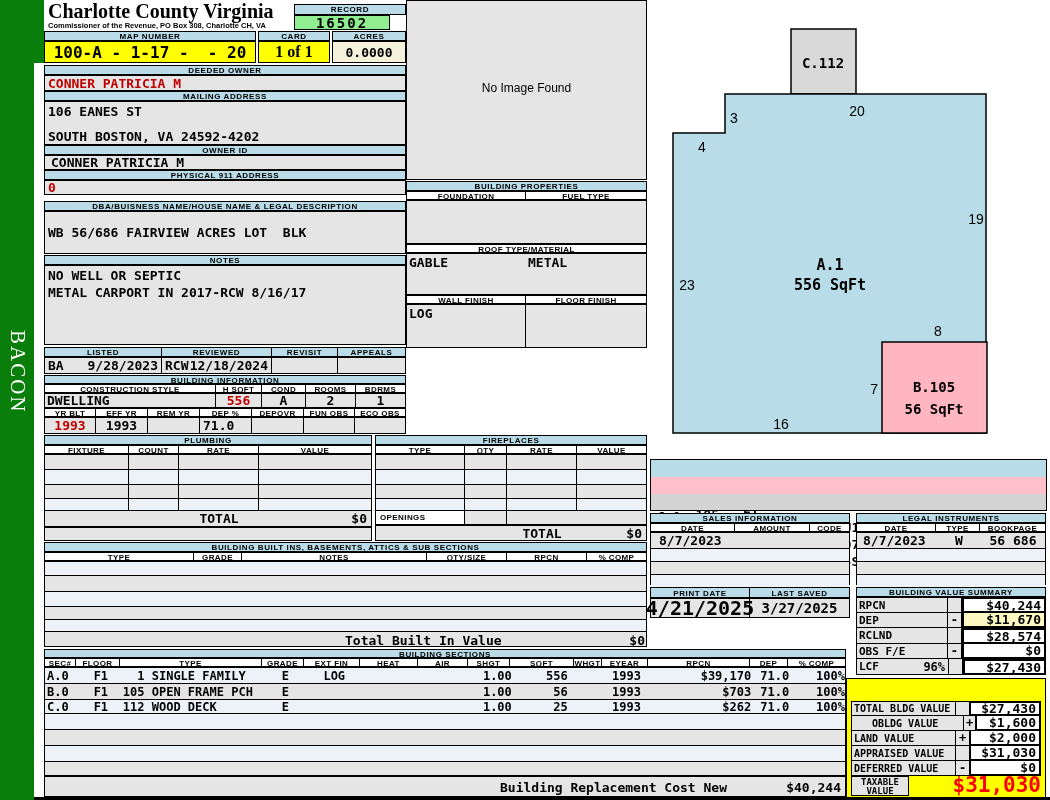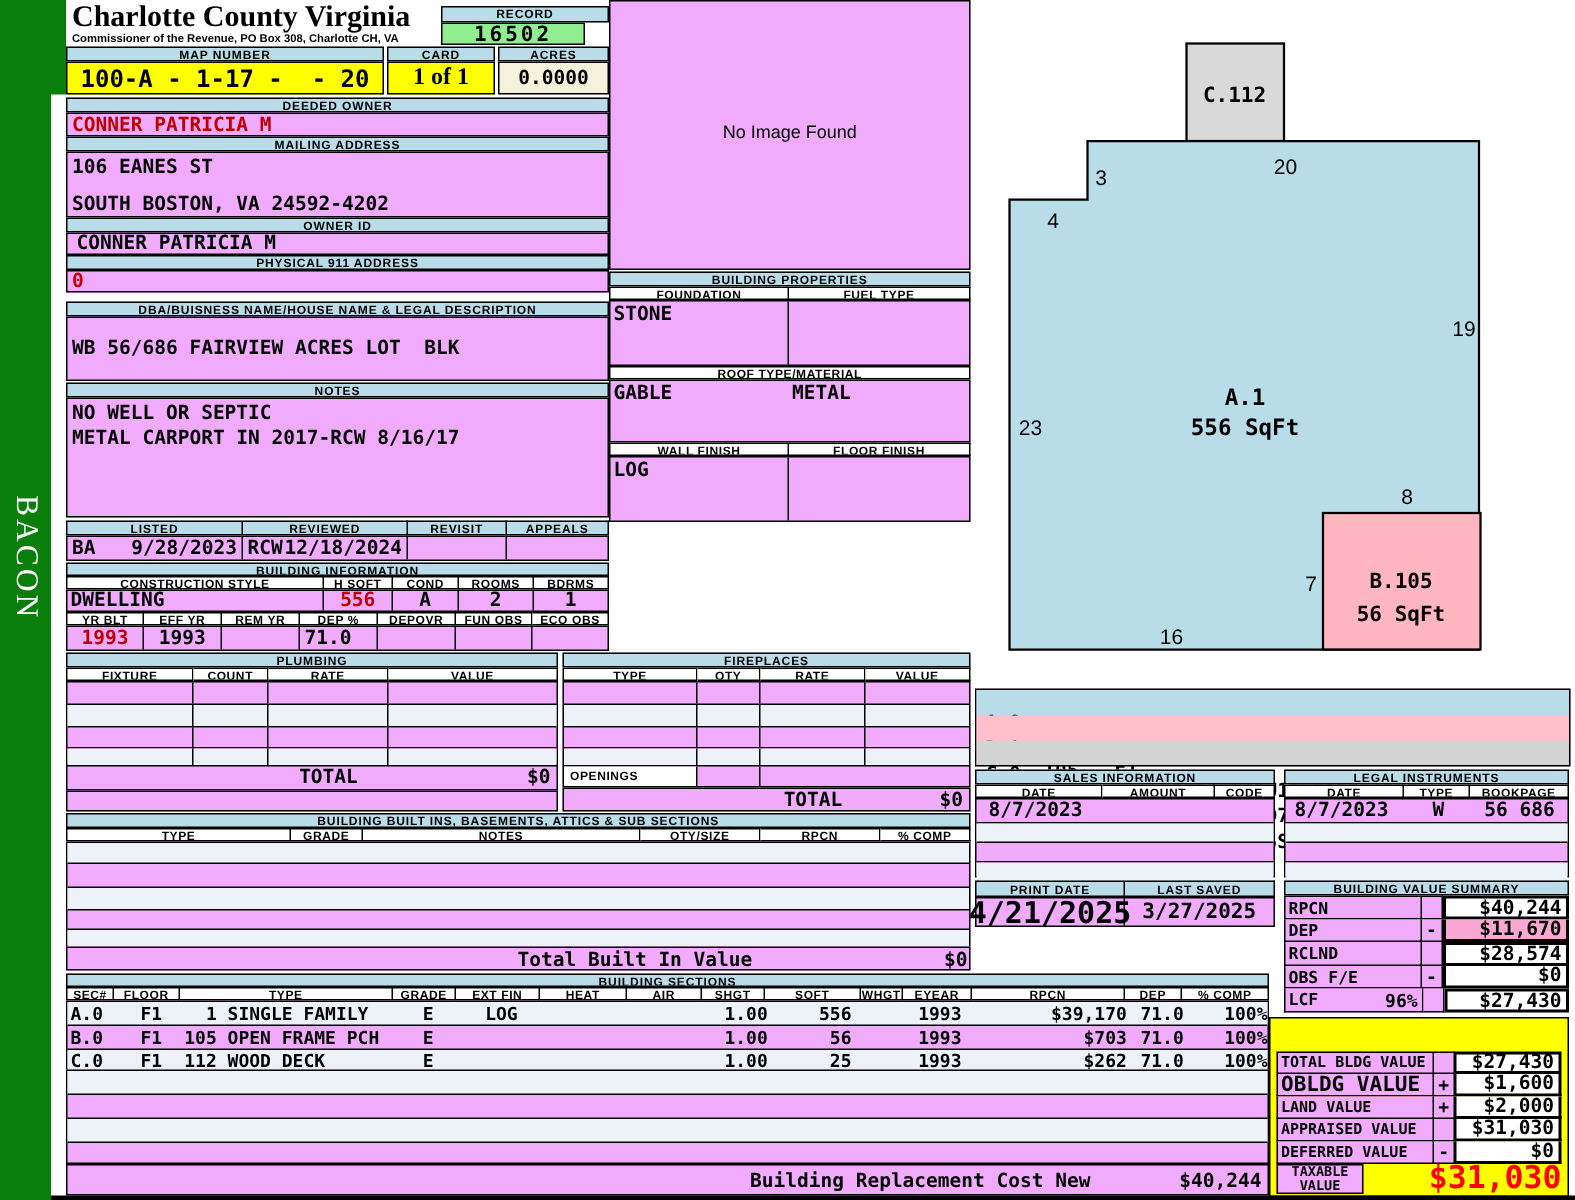--- a/index.html
+++ b/index.html
@@ -1,19 +1,19 @@
 <!DOCTYPE html>
 <html><head>
 <meta charset="utf-8">
 <style>
   html,body{margin:0;padding:0}
   body{width:1050px;height:800px;position:relative;background:#fff;
        font-family:"Liberation Sans",sans-serif;overflow:hidden}
   .abs{position:absolute;box-sizing:border-box}
-  .b{border:1px solid #000;background:#f0abfc}
+  .b{border:1px solid #000;background:#e5e5e5}
   .hdr{background:#B9DCE8;border:1px solid #000;font:bold 8px "Liberation Sans",sans-serif;
        text-align:center;letter-spacing:.6px;color:#000;line-height:9px;overflow:hidden}
   .ch{background:#fff;font:bold 8px "Liberation Sans",sans-serif;text-align:center;
       letter-spacing:.4px;line-height:9px;overflow:hidden}
   .d{font-family:"DejaVu Sans Mono","Liberation Mono",monospace;font-weight:600;
      font-size:12px;white-space:pre;color:#000}
   .d13{font-family:"DejaVu Sans Mono","Liberation Mono",monospace;font-weight:600;
      font-size:13px;white-space:pre;color:#000}
   .red{color:#C00000}
   .row{display:flex}
@@ -132,21 +132,20 @@
 <div class="abs b" style="left:406px;top:0;width:241px;height:180px">
   <div class="abs" style="left:0;top:80px;width:100%;text-align:center;font:12px 'Liberation Sans',sans-serif">No Image Found</div>
 </div>
 
 <div class="abs hdr" style="left:406px;top:181px;width:241px;height:10px">BUILDING PROPERTIES</div>
 <div class="abs row" style="left:406px;top:191px;width:241px;height:9px">
   <div class="ch" style="width:120px;border:1px solid #000">FOUNDATION</div>
   <div class="ch" style="width:121px;border:1px solid #000;border-left:none">FUEL TYPE</div>
 </div>
 <div class="abs row b" style="left:406px;top:200px;width:241px;height:44px">
-  <div class="d13" style="width:119px;padding:1px 0 0 2px">STONE</div>
   <div class="d13" style="width:120px"></div>
 </div>
 <div class="abs ch" style="left:406px;top:244px;width:241px;height:9px;border:1px solid #000">ROOF TYPE/MATERIAL</div>
 <div class="abs b" style="left:406px;top:253px;width:241px;height:42px">
   <span class="d13 abs" style="left:2px;top:1px">GABLE</span>
   <span class="d13 abs" style="left:121px;top:1px">METAL</span>
 </div>
 <div class="abs row" style="left:406px;top:295px;width:241px;height:9px">
   <div class="ch" style="width:120px;border:1px solid #000">WALL FINISH</div>
   <div class="ch" style="width:121px;border:1px solid #000;border-left:none">FLOOR FINISH</div>
@@ -429,21 +428,21 @@
 <div class="abs hdr" style="left:856px;top:587px;width:190px;height:10px">BUILDING VALUE SUMMARY</div>
 <div class="abs" style="left:856px;top:597px;width:190px;height:78px">
   <div style="display:flex;height:16px">
     <div class="b d vcenter" style="width:90px;font-size:11px;padding-left:2px;border-width:1px"><span>RPCN</span></div>
     <div class="b d vcenter hcenter" style="width:14px;border-left:none"></div>
     <div class="d13 vcenter" style="width:86px;justify-content:flex-end;padding-right:3px;border:2px solid #000;background:#fff;box-sizing:border-box">$40,244</div>
   </div>
   <div style="display:flex;height:15px">
     <div class="b d vcenter" style="width:90px;font-size:11px;padding-left:2px;border-top:none"><span>DEP</span></div>
     <div class="b d vcenter hcenter" style="width:14px;border-left:none;border-top:none">-</div>
-    <div class="d13 vcenter" style="width:86px;justify-content:flex-end;padding-right:3px;border:2px solid #000;border-top:none;background:#f9a8d4;box-sizing:border-box">$11,670</div>
+    <div class="d13 vcenter" style="width:86px;justify-content:flex-end;padding-right:3px;border:2px solid #000;border-top:none;background:#fef9c3;box-sizing:border-box">$11,670</div>
   </div>
   <div style="display:flex;height:16px">
     <div class="b d vcenter" style="width:90px;font-size:11px;padding-left:2px;border-top:none"><span>RCLND</span></div>
     <div class="b d vcenter hcenter" style="width:14px;border-left:none;border-top:none"></div>
     <div class="d13 vcenter" style="width:86px;justify-content:flex-end;padding-right:3px;border:2px solid #000;background:#fff;box-sizing:border-box">$28,574</div>
   </div>
   <div style="display:flex;height:15px">
     <div class="b d vcenter" style="width:90px;font-size:11px;padding-left:2px;border-top:none"><span>OBS F/E</span></div>
     <div class="b d vcenter hcenter" style="width:14px;border-left:none;border-top:none">-</div>
     <div class="d13 vcenter" style="width:86px;justify-content:flex-end;padding-right:3px;border:2px solid #000;border-top:none;background:#fff;box-sizing:border-box">$0</div>
@@ -458,21 +457,21 @@
 </div>
 
 <div class="abs yellow" style="left:846px;top:678px;width:200px;height:120px;border:1px solid #000">
   <div class="abs" style="left:4px;top:22px;width:190px">
     <div style="display:flex;height:15px">
       <div class="b d vcenter" style="width:104px;font-size:10px;padding-left:2px;font-weight:700"><span>TOTAL BLDG VALUE</span></div>
       <div class="b d vcenter hcenter" style="width:13px;border-left:none"></div>
       <div class="d13 vcenter" style="width:73px;justify-content:flex-end;padding-right:3px;border:2px solid #000;border-left:1px solid #000;background:#fff;box-sizing:border-box">$27,430</div>
     </div>
     <div style="display:flex;height:15px">
-      <div class="b d vcenter" style="width:104px;font-size:14px;padding-left:2px;font-weight:700;border-top:none"><span>OBLDG VALUE</span></div>
+      <div class="b d vcenter" style="width:104px;font-size:10px;padding-left:20px;font-weight:700;border-top:none"><span>OBLDG VALUE</span></div>
       <div class="b d vcenter hcenter" style="width:13px;border-left:none;border-top:none">+</div>
       <div class="d13 vcenter" style="width:73px;justify-content:flex-end;padding-right:3px;border:2px solid #000;border-top:none;border-left:1px solid #000;background:#fff;box-sizing:border-box">$1,600</div>
     </div>
     <div style="display:flex;height:15px">
       <div class="b d vcenter" style="width:104px;font-size:10px;padding-left:2px;font-weight:700;border-top:none"><span>LAND VALUE</span></div>
       <div class="b d vcenter hcenter" style="width:13px;border-left:none;border-top:none">+</div>
       <div class="d13 vcenter" style="width:73px;justify-content:flex-end;padding-right:3px;border:2px solid #000;border-top:none;border-left:1px solid #000;background:#fff;box-sizing:border-box">$2,000</div>
     </div>
     <div style="display:flex;height:15px">
       <div class="b d vcenter" style="width:104px;font-size:10px;padding-left:2px;font-weight:700;border-top:none"><span>APPRAISED VALUE</span></div>

